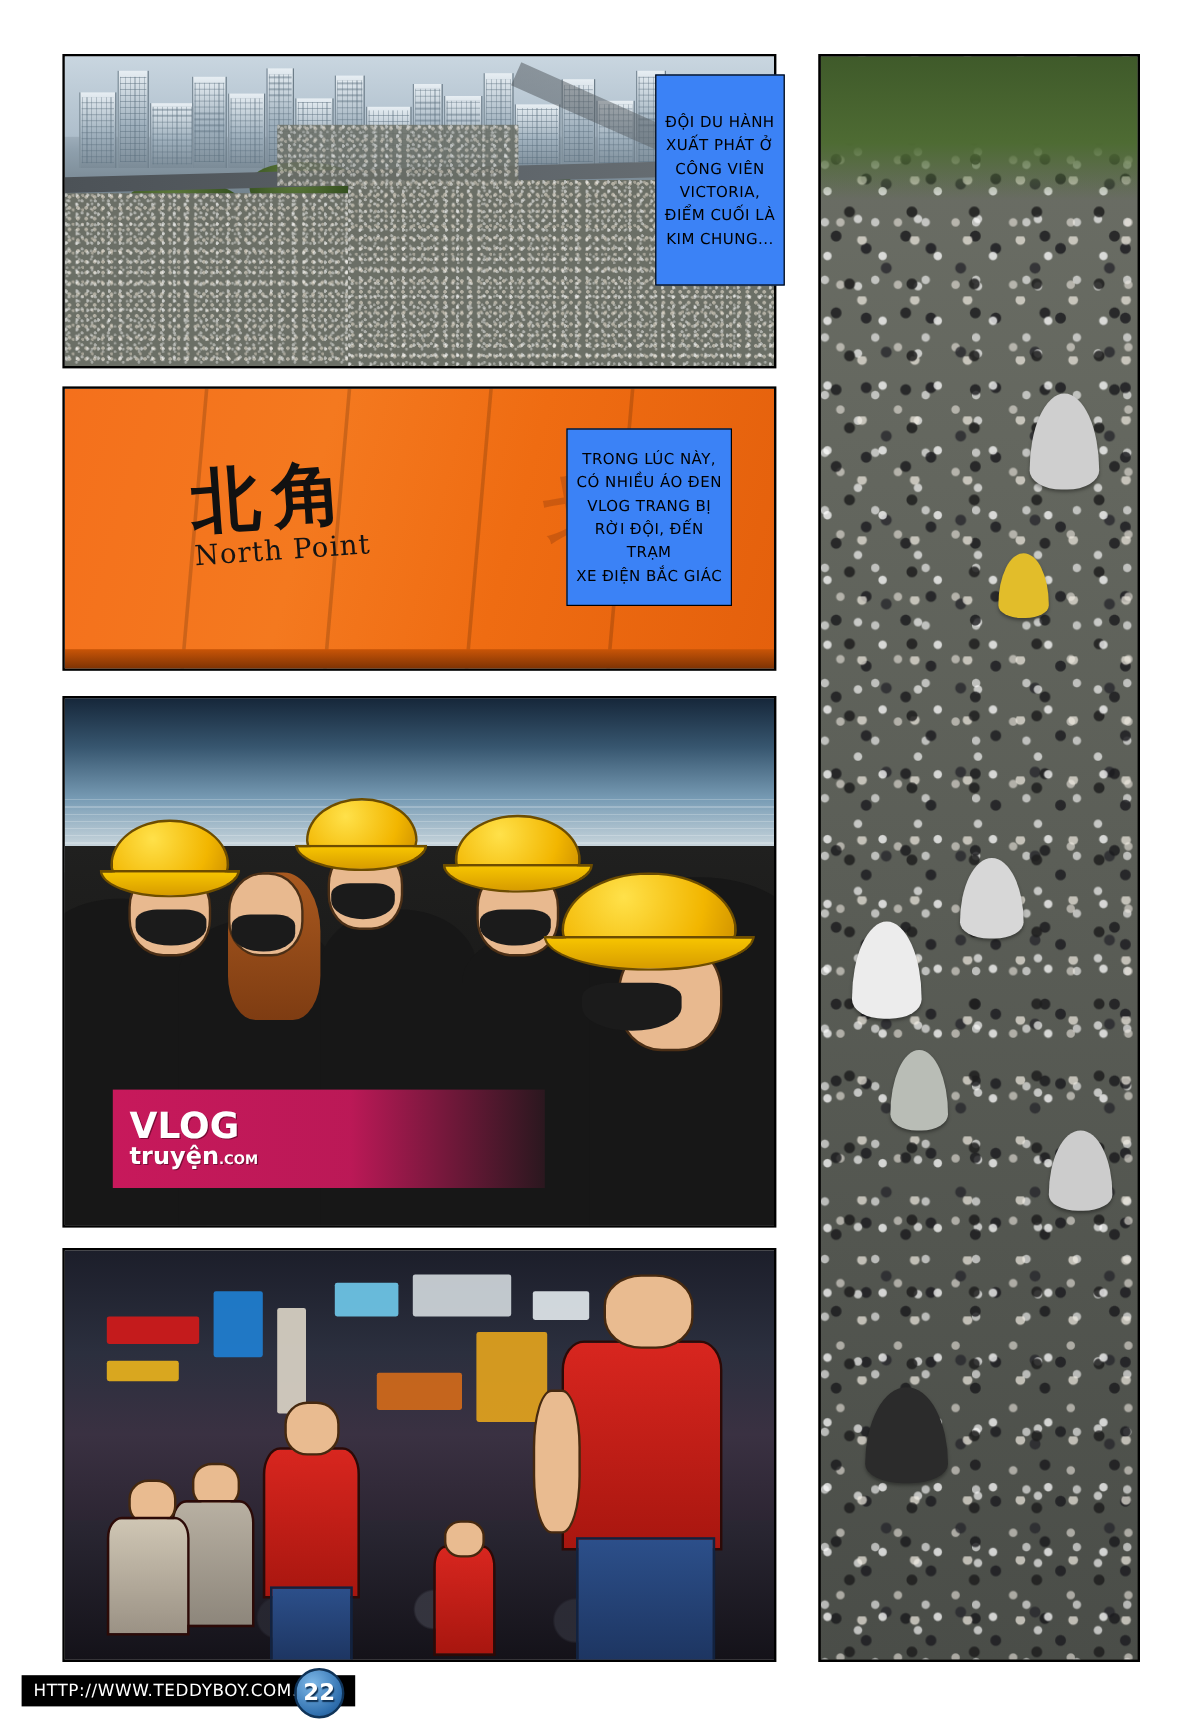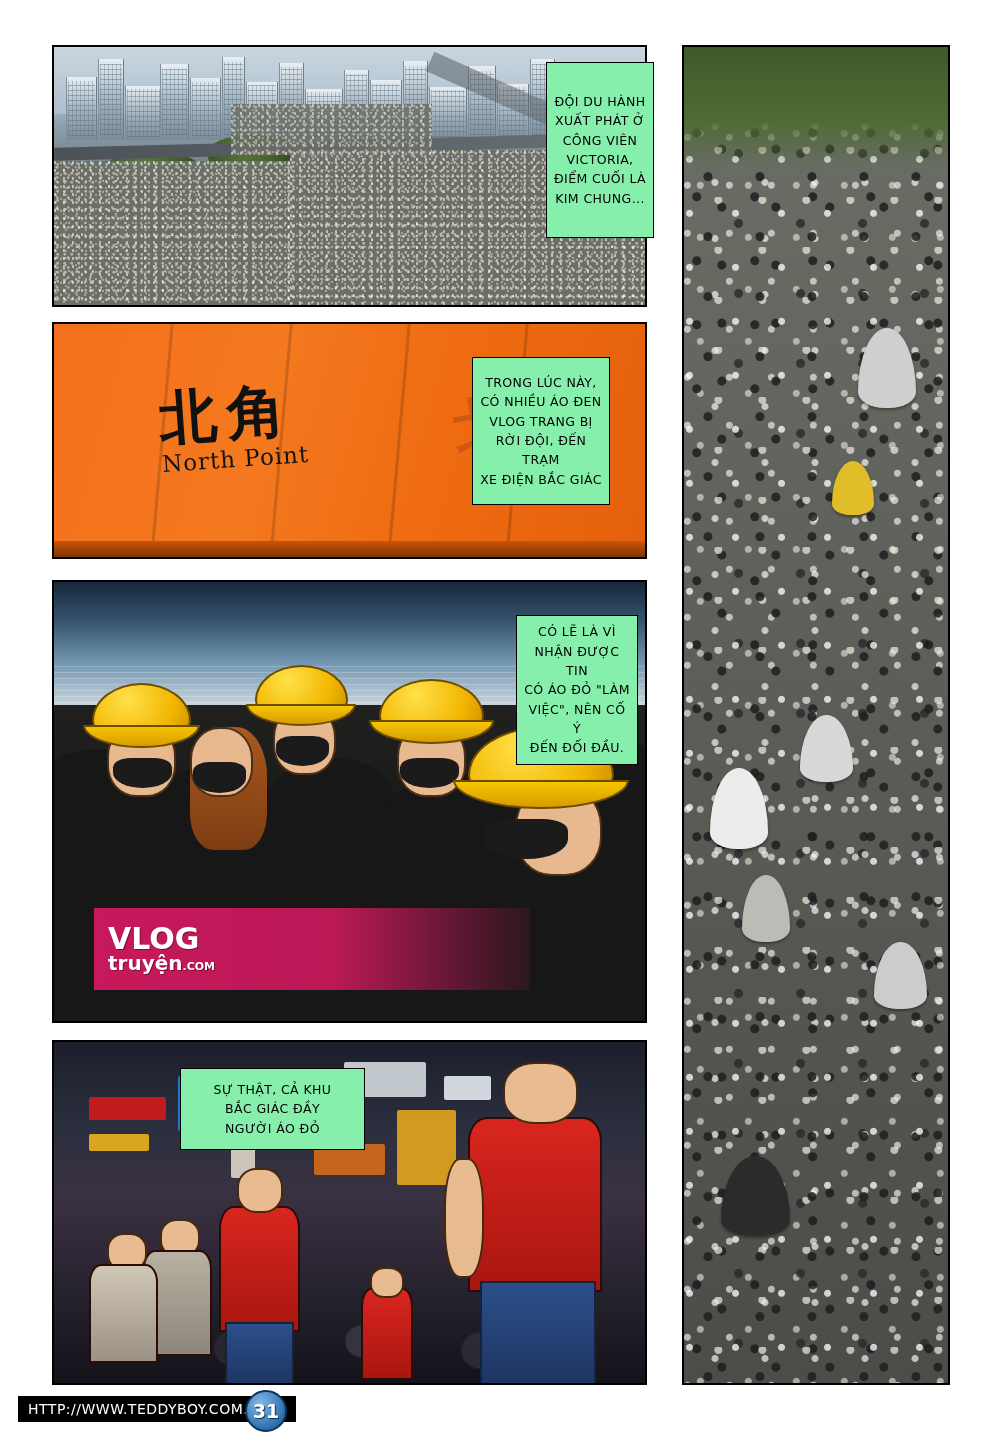--- a/index.html
+++ b/index.html
@@ -28,21 +28,21 @@
     position: absolute;
     box-sizing: border-box;
     border: 2px solid #000;
     overflow: hidden;
   }
 
   
   .caption {
     position: absolute;
     box-sizing: border-box;
-    background: #86efac;
+    background: #3b82f6;
     border: 1px solid #000;
     color: #000;
     font-family: "DejaVu Sans", sans-serif;
     font-size: 12.5px;
     line-height: 1.55;
     text-align: center;
     letter-spacing: 0.4px;
     padding: 8px 6px;
     white-space: pre-line;
     display: flex;
@@ -193,21 +193,21 @@
     border-radius: 30% 30% 50% 50%;
   }
   .hair {
     position:absolute;
     background: linear-gradient(#a9591f, #7e3c12);
     border-radius: 40% 40% 30% 30%;
   }
   .watermark {
     position:absolute;
     left: 40px; top: 326px;
-    width: 436px; height: 82px;
+    width: 360px; height: 82px;
     background: linear-gradient(90deg, rgba(214,25,97,.92) 0%, rgba(214,25,97,.86) 55%, rgba(214,25,97,.10) 100%);
     display:flex; align-items:center;
     z-index: 15;
   }
   .wm-logo {
     color:#fff; font-weight:700; font-size:30px; line-height:.95;
     padding-left:14px; font-family:"DejaVu Sans", sans-serif;
     text-shadow: 1px 1px 0 #7a0b36;
   }
   .wm-logo small { display:block; font-size:20px; font-weight:700;}
@@ -416,25 +416,20 @@
       </div>
 
     <div class="watermark">
       <div class="wm-logo">
         <span>VLOG</span>
         <small><span>truyện</span><span class="dotcom">.COM</span></small>
       </div>
     </div>
   </div>
 
-  <div class="caption" style="left:516px; top:615px; width:122px; height:150px;">CÓ LẼ LÀ VÌ
-NHẬN ĐƯỢC TIN
-CÓ ÁO ĐỎ "LÀM
-VIỆC", NÊN CỐ Ý
-ĐẾN ĐỐI ĐẦU.</div>
 
   <div class="panel" id="panel-street">
 
     <div class="neon" style="left:6%;  top:16%; width:13%; height:7%;  background:#d11a1a;"></div>
     <div class="neon" style="left:6%;  top:27%; width:10%; height:5%;  background:#e8b21c;"></div>
     <div class="neon" style="left:21%; top:10%; width:7%;  height:16%; background:#1f7fd1;"></div>
     <div class="neon" style="left:30%; top:14%; width:4%;  height:26%; background:#d9d2c4;"></div>
     <div class="neon" style="left:38%; top:8%;  width:9%;  height:8%;  background:#6fc7e8;"></div>
     <div class="neon" style="left:49%; top:6%;  width:14%; height:10%; background:#cfd6da;"></div>
     <div class="neon" style="left:58%; top:20%; width:10%; height:22%; background:#e2a31d;"></div>
@@ -455,36 +450,33 @@
     <div class="skin" style="left:18%; top:52%; width:6%;  height:10%; border-radius:42%;"></div>
     <div class="person-red" style="left:15%; top:61%; width:11%; height:30%; background:linear-gradient(#b8b0a2,#8d867b); border-radius:18% 18% 0 0;"></div>
 
     <div class="skin" style="left:9%;  top:56%; width:6%;  height:10%; border-radius:42%;"></div>
     <div class="person-red" style="left:6%;  top:65%; width:11%; height:28%; background:linear-gradient(#cfc6b4,#9b9285); border-radius:18% 18% 0 0;"></div>
 
     <div class="person-red" style="left:52%; top:72%; width:8%;  height:26%; border-radius:20% 20% 0 0;"></div>
     <div class="skin" style="left:53.5%;top:66%;width:5%;  height:8%;  border-radius:42%;"></div>
   </div>
 
-  <div class="caption" style="left:180px; top:1068px; width:185px; height:82px;">SỰ THẬT, CẢ KHU
-BẮC GIÁC ĐẦY
-NGƯỜI ÁO ĐỎ</div>
 
   <div class="panel" id="panel-crowd">
     <div class="treeband"></div>
     <div class="umbrella" style="left:10%;  top:54%; width:22%; height:6%;  background:#ececec;"></div>
     <div class="umbrella" style="left:44%;  top:50%; width:20%; height:5%;  background:#d7d7d7;"></div>
     <div class="umbrella" style="left:66%;  top:21%; width:22%; height:6%;  background:#cfcfcf;"></div>
     <div class="umbrella" style="left:22%;  top:62%; width:18%; height:5%;  background:#b9bdb6;"></div>
     <div class="umbrella" style="left:14%;  top:83%; width:26%; height:6%;  background:#2b2b2b;"></div>
     <div class="umbrella" style="left:56%;  top:31%; width:16%; height:4%;  background:#e2bd2a;"></div>
     <div class="umbrella" style="left:72%;  top:67%; width:20%; height:5%;  background:#cccccc;"></div>
   </div>
 
 
   <div id="footer">
     <span>HTTP://WWW.TEDDYBOY.COM.HK</span>
   </div>
   <div id="page-badge">
-    <span>31</span>
+    <span>22</span>
   </div>
 
 </div>
 
 </body></html>

